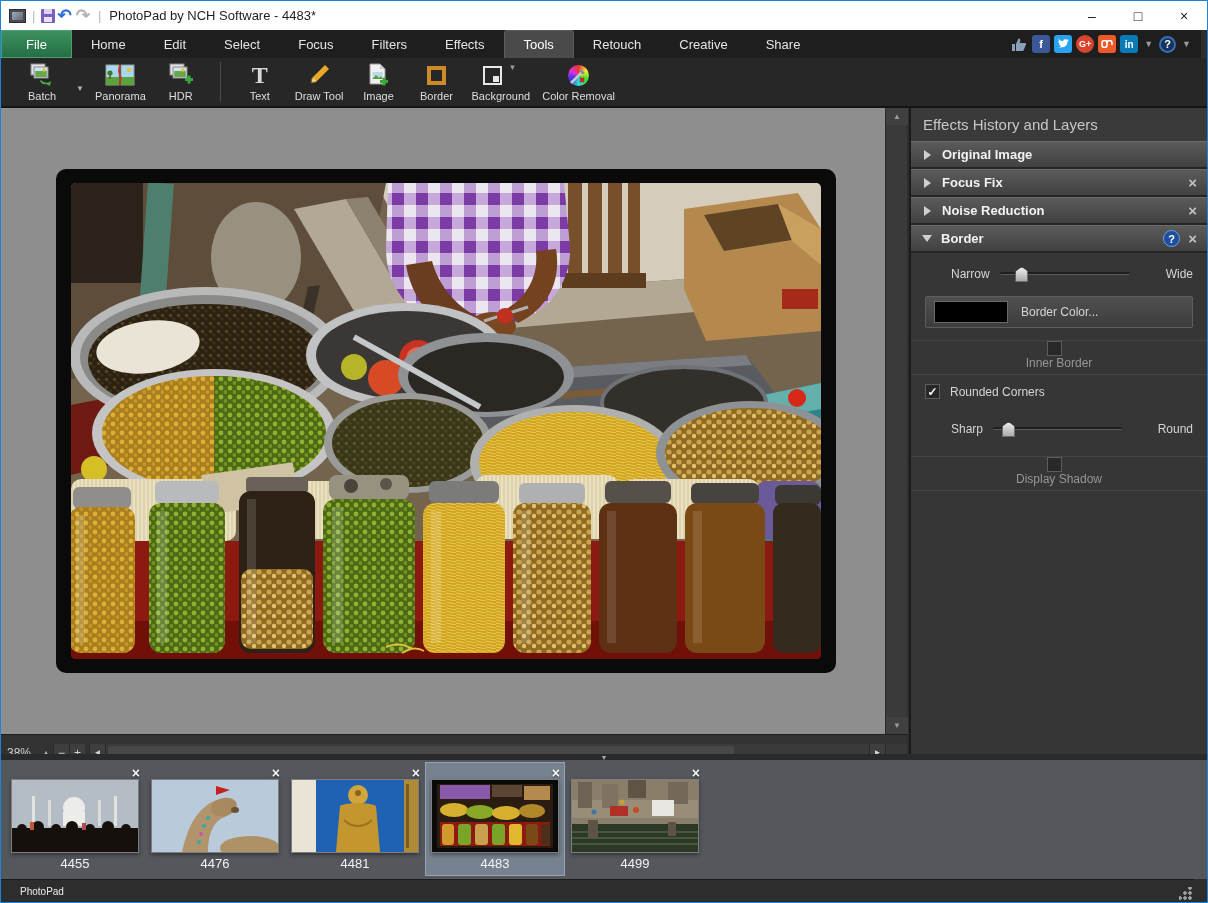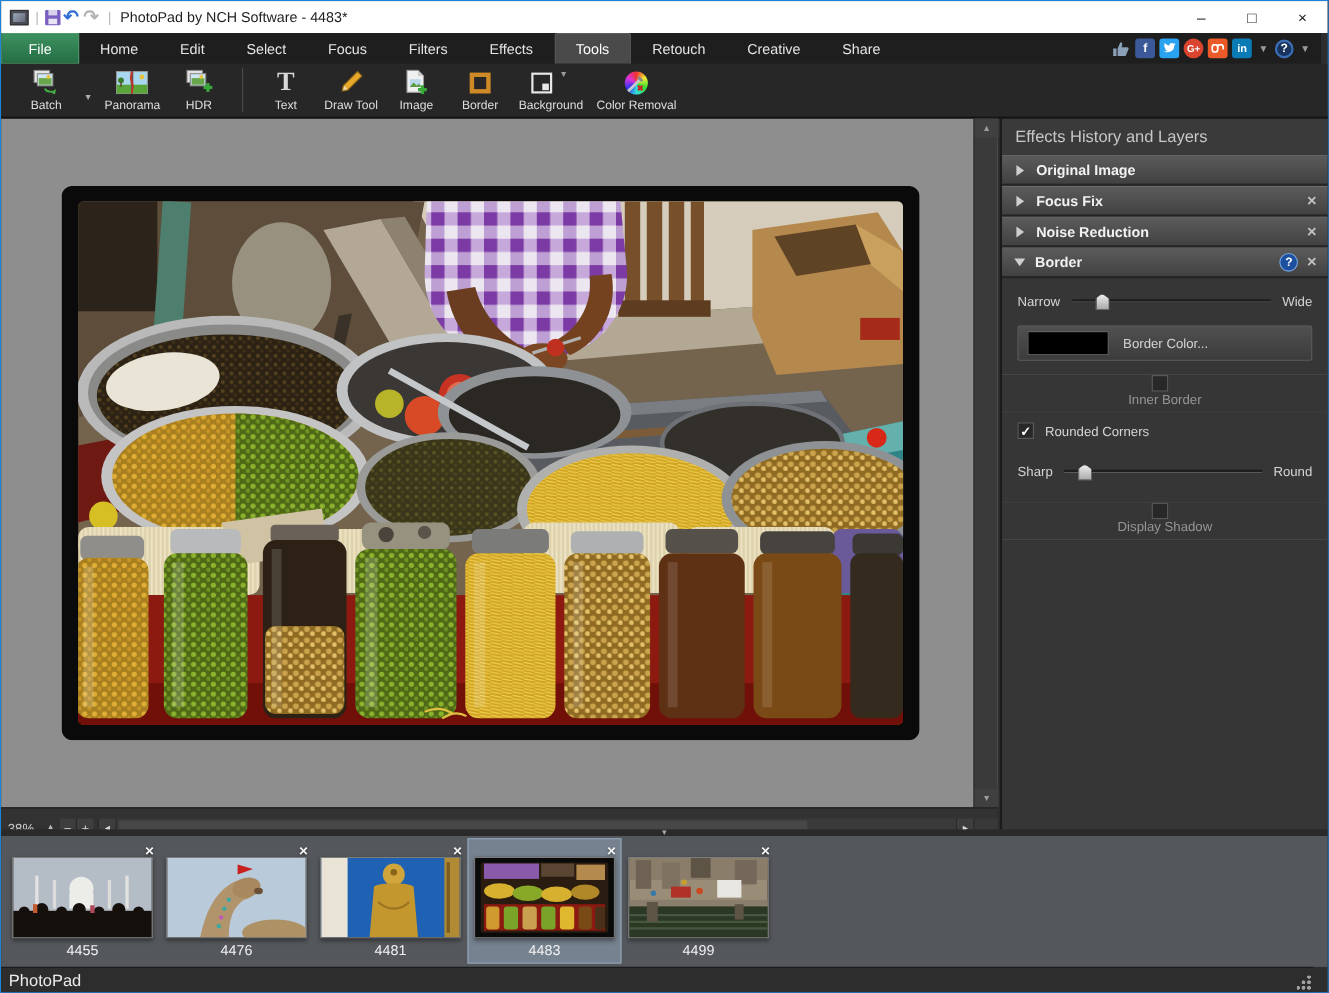--- a/index.html
+++ b/index.html
@@ -82,21 +82,21 @@
   .expander-r { width:0; height:0; border-left:7px solid #cfcfcf; border-top:5px solid transparent;
                 border-bottom:5px solid transparent; margin:0 11px 0 3px; }
   .expander-d { width:0; height:0; border-top:7px solid #cfcfcf; border-left:5px solid transparent;
                 border-right:5px solid transparent; margin:0 9px 0 1px; }
   .layer-x { margin-left:8px; color:#c2c2c2; font-size:15px; font-weight:bold; }
   .layer-spacer { margin-left:auto; }
   .hb { width:17px; height:17px; border-radius:50%; background:#1c4f9e; border:1px solid #76a2dc;
         color:#fff; font-size:11px; font-weight:bold; display:flex; align-items:center; justify-content:center; }
   .bctl { padding:0 14px; color:#d4d4d4; font-size:12px; }
   .slider-row { display:flex; align-items:center; height:42px; }
-  .sl-label { flex:none; }
+  .sl-label { flex:none;margin-left:26px; }
   .slider { flex:1; margin:0 10px; position:relative; height:16px; }
   .sl-track { position:absolute; left:0; right:0; top:6px; height:3px; background:#1e1e1e;
               border-bottom:1px solid #5a5a5a; border-radius:2px; }
   .sl-thumb { position:absolute; top:1px; width:13px; height:15px;
               background:linear-gradient(#ececec,#aaa); border:1px solid #6e6e6e;
               clip-path:polygon(50% 0,100% 32%,100% 100%,0 100%,0 32%); }
   .color-btn { height:32px; background:linear-gradient(#505050,#3c3c3c); border:1px solid #5e5e5e;
                border-radius:2px; display:flex; align-items:center; padding:0 8px; margin:1px 0 12px; }
   .swatch { width:74px; height:22px; background:#000; border:1px solid #6a6a6a; margin-right:13px; }
   .hline { height:1px; background:#272727; border-bottom:1px solid #454545; margin:0 -14px; }
@@ -113,22 +113,22 @@
   .thumbcell { width:140px; height:114px; position:relative; display:flex; flex-direction:column;
                align-items:center; border:1px solid transparent; }
   .thumbcell.selected { background:#76828f; border:1px solid #94a3b5; }
   .thumb-x { position:absolute; right:4px; top:2px; color:#f4f4f4; font-size:14px; font-weight:bold;
              text-shadow:0 1px 2px #0008; }
   .thumbimg { margin-top:16px; width:128px; height:74px; border:1px solid #7d7d7d; background:#222;
               box-shadow:0 2px 4px #0006; }
   .thumbimg svg { display:block; }
   .thumblabel { margin-top:3px; color:#f1f1f1; font-size:13px; }
   .statusbar { position:absolute; left:0; top:878px; width:1193px; height:23px; background:#2d2d2d;
-               border-top:1px solid #1b1b1b; display:flex; align-items:center; padding-left:7px;
-               color:#ebebeb; font-size:15px; }
+               border-top:1px solid #1b1b1b; display:flex; align-items:center; padding-left:19px;
+               color:#ebebeb; font-size:10px; }
   .grip { position:absolute; right:2px; bottom:2px; width:13px; height:13px;
           background:
             radial-gradient(circle at 11px 11px, #a0a0a0 1.5px, transparent 2px),
             radial-gradient(circle at 11px 6px,  #a0a0a0 1.5px, transparent 2px),
             radial-gradient(circle at 6px 11px,  #a0a0a0 1.5px, transparent 2px),
             radial-gradient(circle at 11px 1px,  #a0a0a0 1.5px, transparent 2px),
             radial-gradient(circle at 1px 11px,  #a0a0a0 1.5px, transparent 2px),
             radial-gradient(circle at 6px 6px,   #a0a0a0 1.5px, transparent 2px); }
 </style>
 </head>

